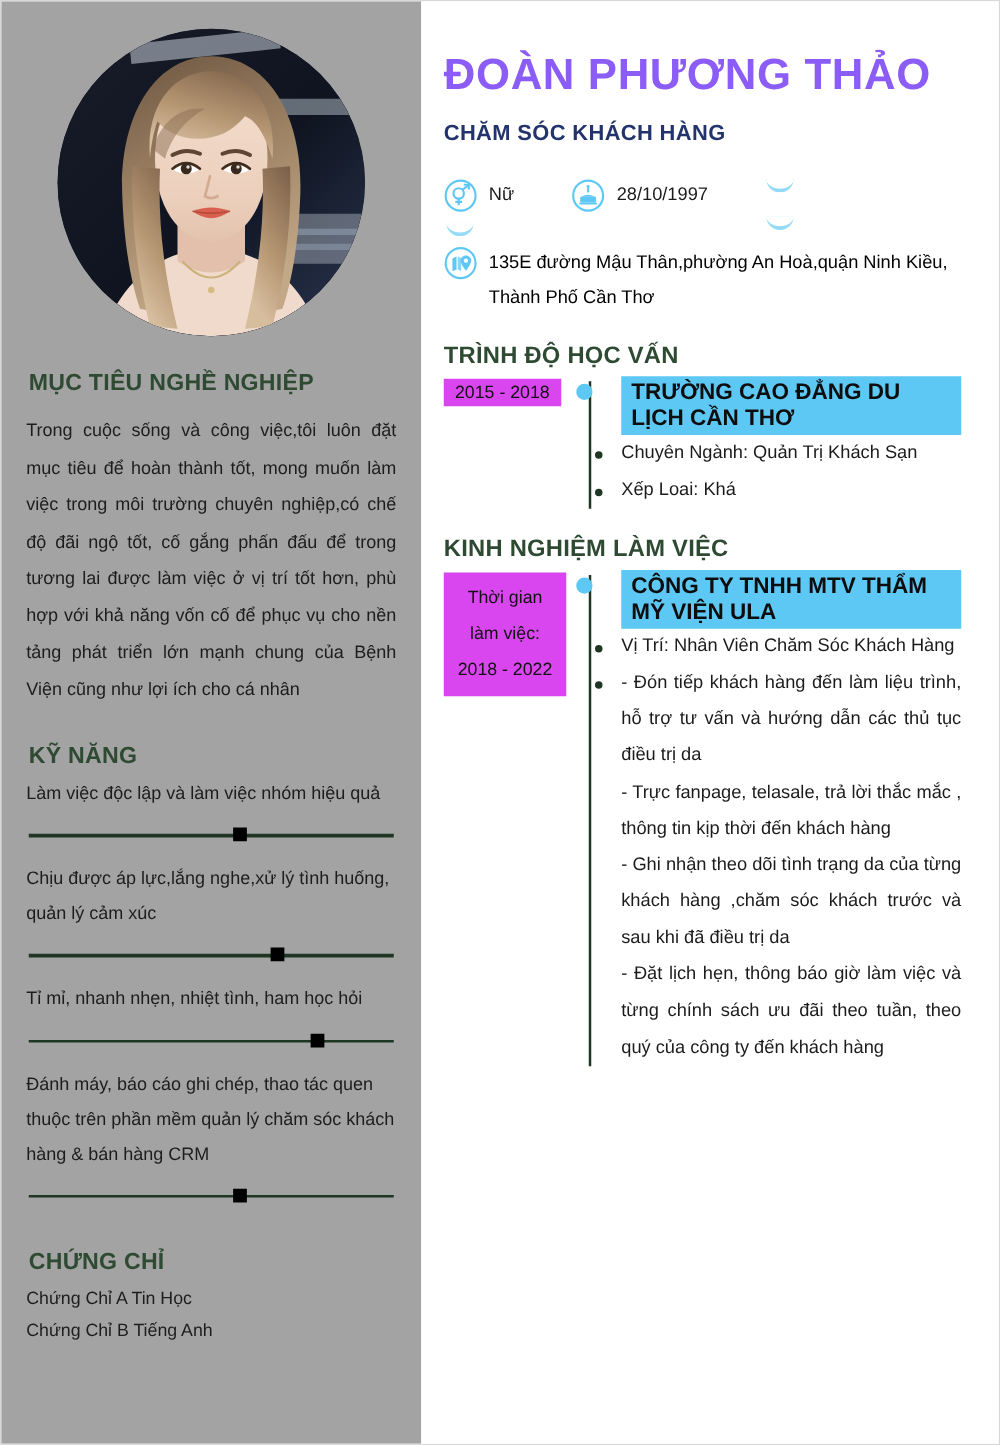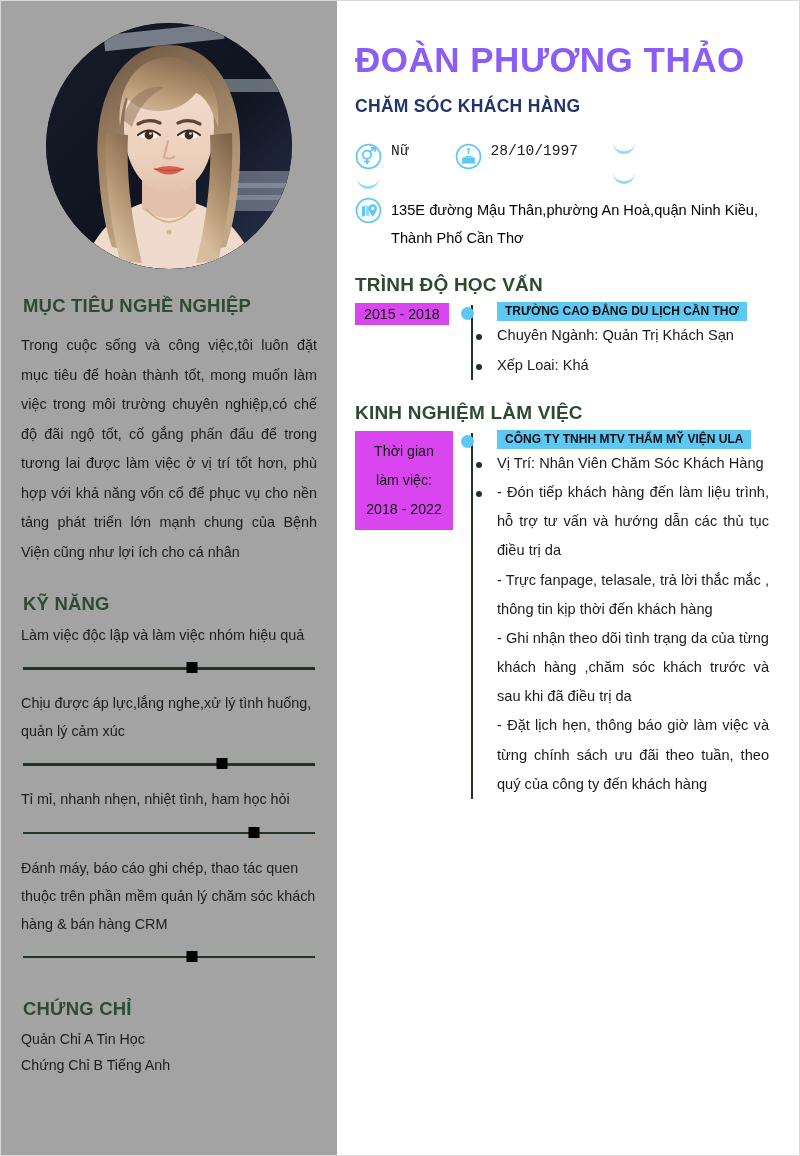--- a/index.html
+++ b/index.html
@@ -117,22 +117,22 @@
   }
 
   .contact-row {
     display: flex;
     align-items: center;
     margin-top: 26px;
     position: relative;
   }
   .contact-item {
     display: flex;
+    align-items: center;
     margin-right: 46px;
-    font-family: Liberation Mono, monospace;
   }
   .c-ico {
     width: 27px;
     height: 27px;
     flex: 0 0 27px;
     margin-right: 9px;
   }
   .c-ico svg { display:block; width:100%; height:100%; }
   .c-text {
     font-size: 14.6px;
@@ -218,21 +218,21 @@
     left: -2px;
     width: 6px;
     height: 6px;
     border-radius: 50%;
     background: #1e3622;
   }
   .tl-heading {
     display: inline-block;
     background: #5ec8f5;
     color: #0d0d0d;
-    font-size: 12px;
+    font-size: 18px;
     font-weight: bold;
     padding: 2px 8px 3px 8px;
     margin-left: 14px;
   }
   .tl-item {
     font-size: 14.6px;
     color: #1b1b1b;
     line-height: 2.0;
     margin-left: 14px;
     position: relative;
@@ -355,21 +355,21 @@
         <div class="skill-text">Đánh máy, báo cáo ghi chép, thao tác quen thuộc trên phần mềm quản lý chăm sóc khách hàng &amp; bán hàng CRM</div>
         <div class="slider">
           <div class="track"></div>
           <div class="knob" style="left: 58%;"></div>
         </div>
       </div>
     </div>
 
     <div>
       <div class="side-title cert-title">CHỨNG CHỈ</div>
-      <div class="cert-item">Quản Chỉ A Tin Học</div>
+      <div class="cert-item">Chứng Chỉ A Tin Học</div>
       <div class="cert-item">Chứng Chỉ B Tiếng Anh</div>
     </div>
   </div>
 
   <div class="main">
 
     <h1 class="cv-name">ĐOÀN PHƯƠNG THẢO</h1>
     <div class="cv-role">CHĂM SÓC KHÁCH HÀNG</div>
 
     <div class="contact-row">

